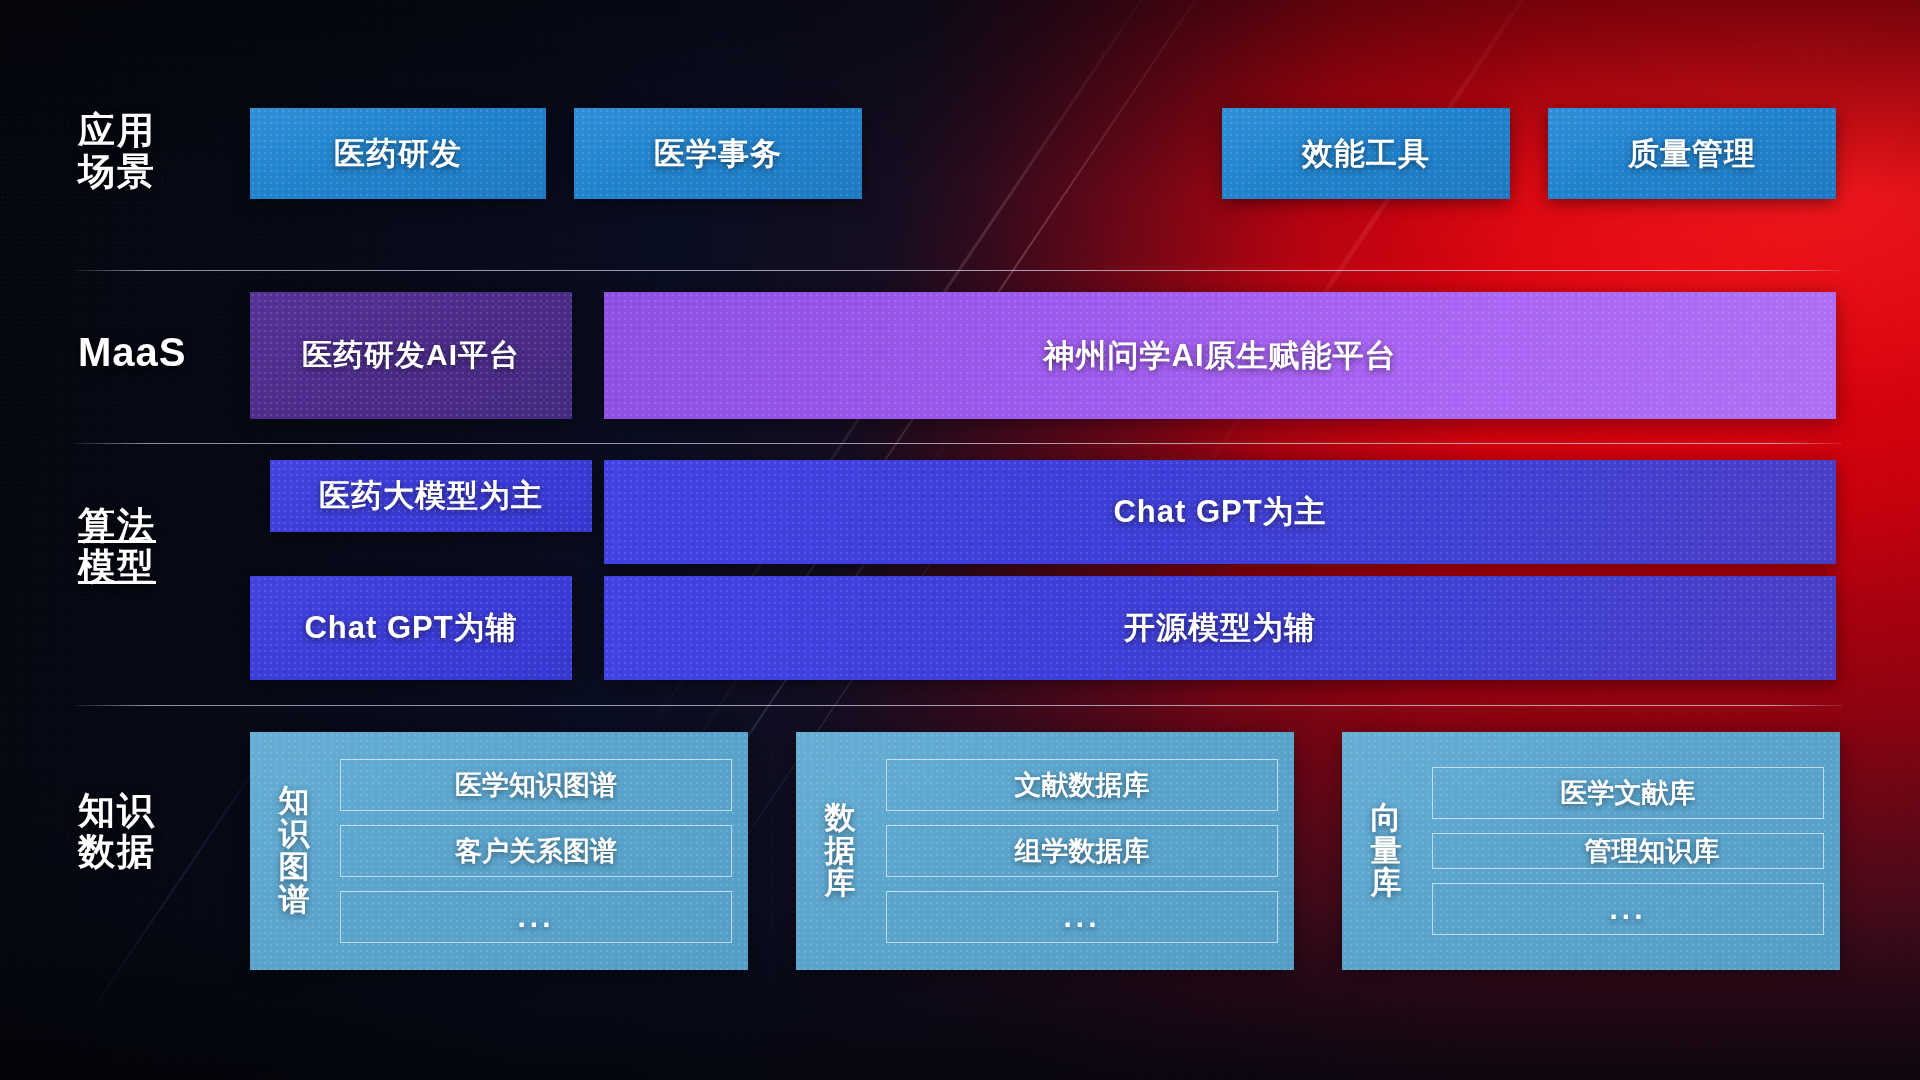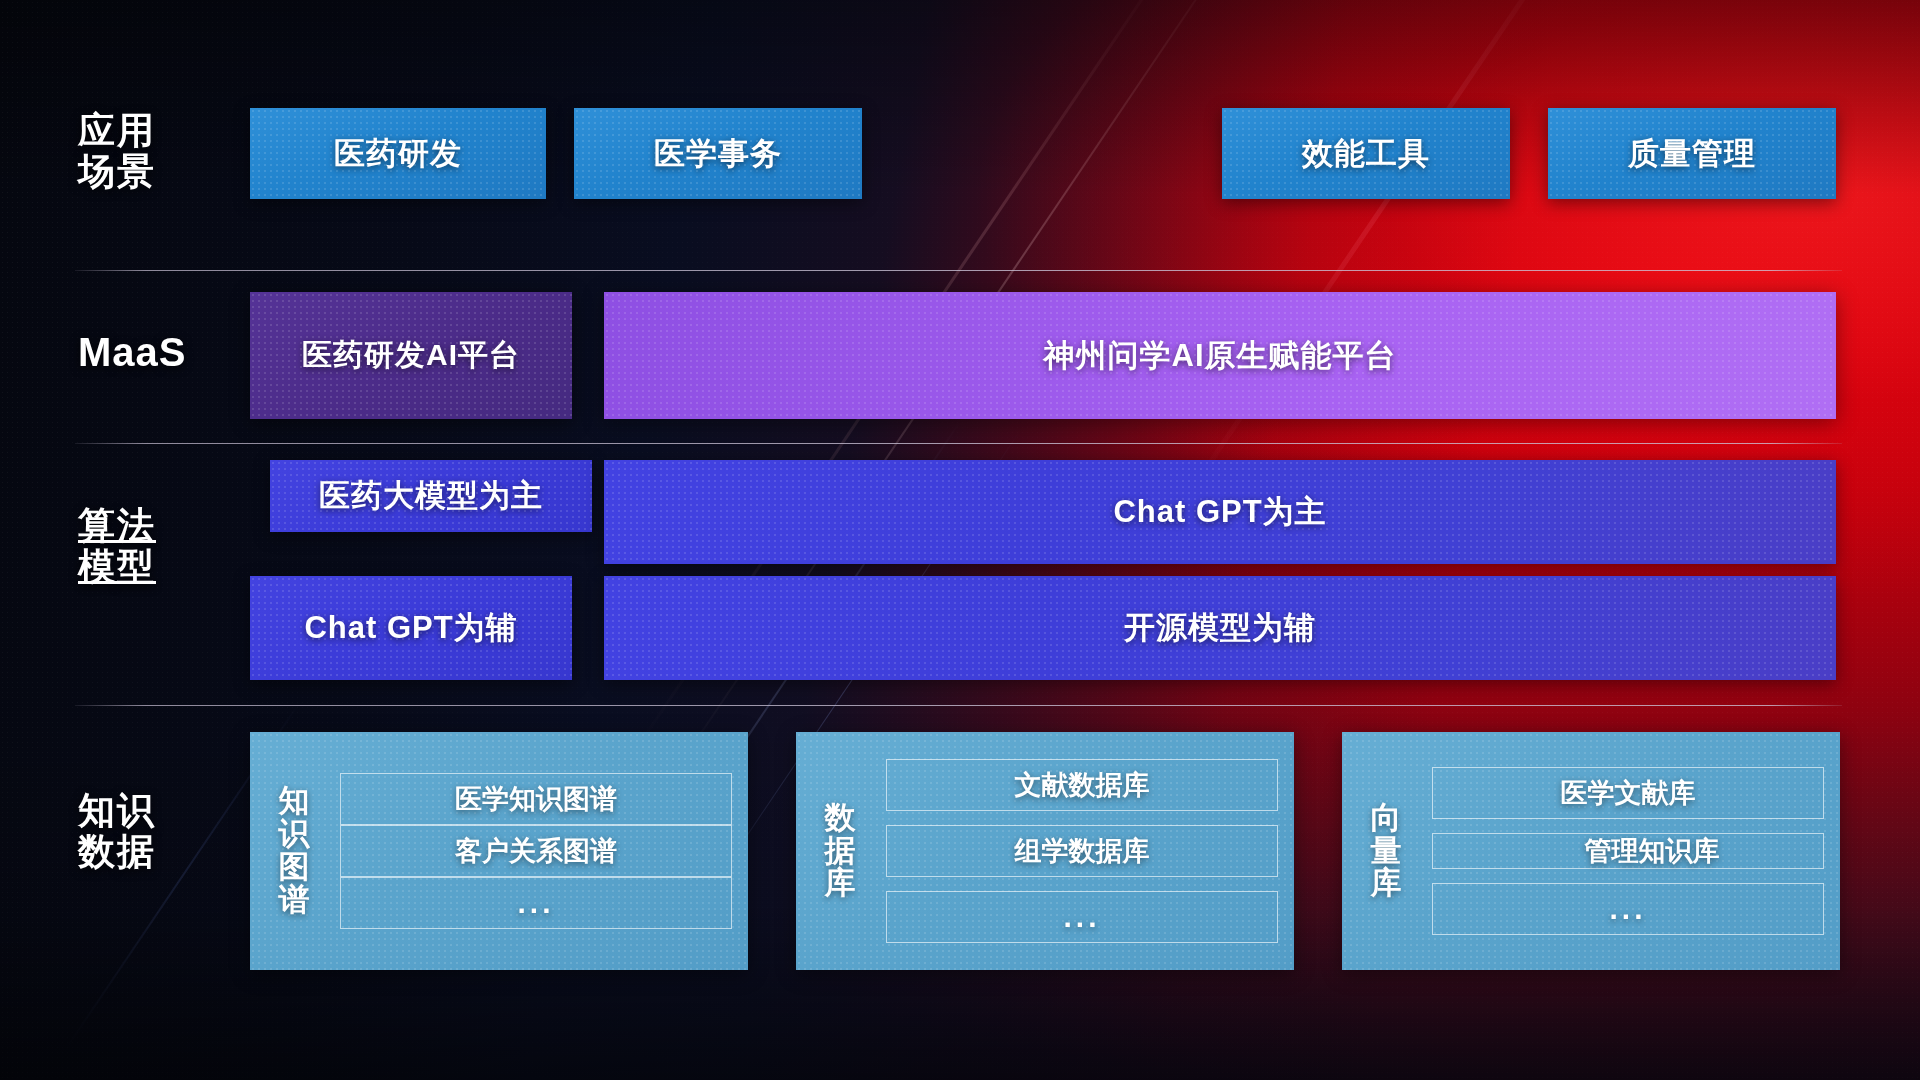--- a/index.html
+++ b/index.html
@@ -183,21 +183,21 @@
   </div>
 
   <div class="kgroup" style="left:250px;top:732px;width:498px;height:238px;padding:14px 16px 14px 12px;">
     <div class="dotpat"></div>
     <div class="kvert" style="width:64px;">
       <span>知</span>
       <span>识</span>
       <span>图</span>
       <span>谱</span>
     </div>
-    <div class="kitems" style="margin-left:14px;">
+    <div class="kitems" style="gap:14px;margin-left:14px;">
       <div class="kitem" style="height:52px;">医学知识图谱</div>
       <div class="kitem" style="height:52px;">客户关系图谱</div>
       <div class="kitem ell" style="height:52px;">...</div>
     </div>
   </div>
 
   <div class="kgroup" style="left:796px;top:732px;width:498px;height:238px;padding:14px 16px 14px 12px;">
     <div class="dotpat"></div>
     <div class="kvert" style="width:64px;">
       <span>数</span>

